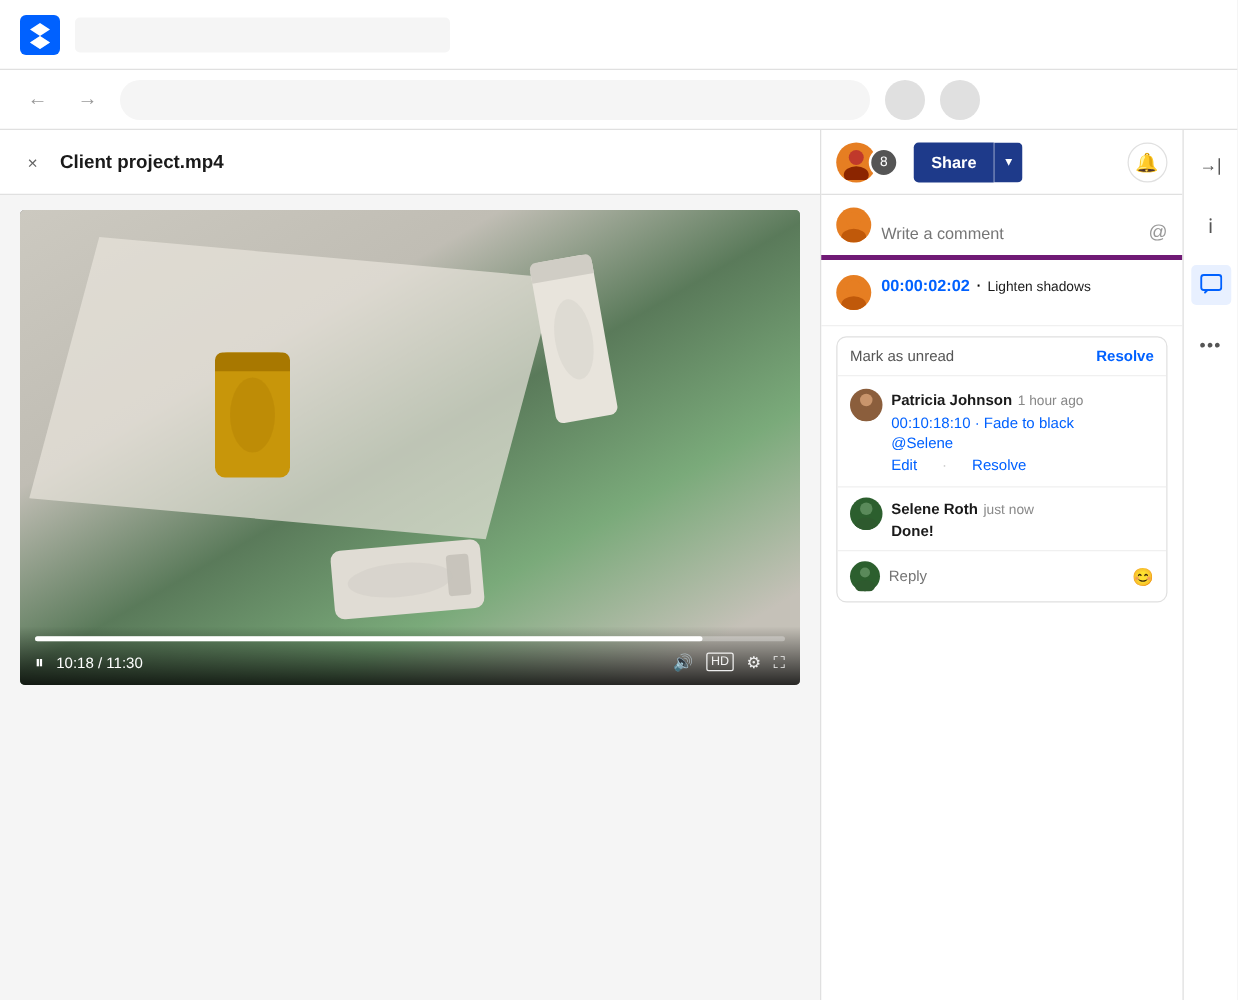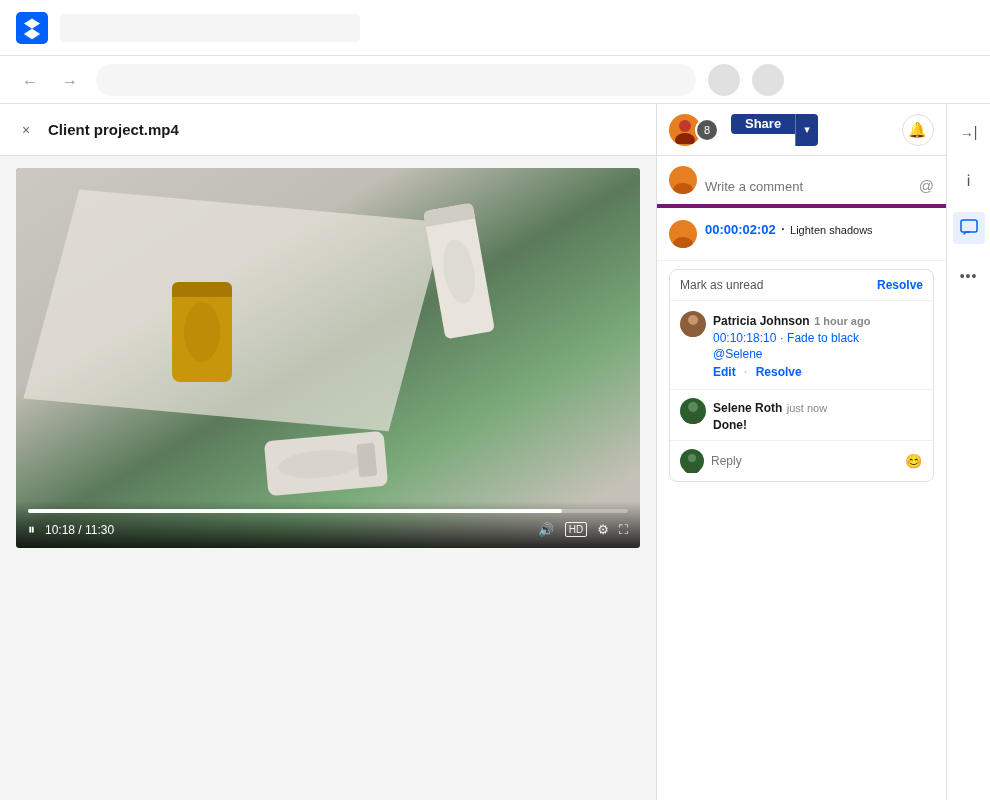--- a/index.html
+++ b/index.html
@@ -245,21 +245,21 @@
       border: 2px solid #fff;
     }
     .share-btn-group {
       display: flex;
       margin-left: 4px;
     }
     .share-btn {
       background: #1e3a8a;
       color: #fff;
       border: none;
-      height: 20px;
+      height: 32px;
       padding: 0 14px;
       font-size: 13px;
       font-weight: 600;
       border-radius: 4px 0 0 4px;
       cursor: pointer;
     }
     .share-dropdown-btn {
       background: #1e3a8a;
       color: #fff;
       border: none;
@@ -381,39 +381,38 @@
       overflow: hidden;
     }
     .tc-name {
       font-size: 12px;
       font-weight: 700;
       color: #1a1a1a;
     }
     .tc-time {
       font-size: 11px;
       color: #888;
-      font-weight: 700;
+      font-weight: 400;
     }
     .tc-time-link {
       color: #0061ff;
       font-size: 12px;
       display: block;
       margin-top: 2px;
     }
     .tc-mention {
       color: #0061ff;
       font-size: 12px;
       display: block;
       margin-top: 2px;
     }
     .tc-actions {
       display: flex;
-      gap: 8px;
+      gap: 20px;
       margin-top: 4px;
-      font-weight: bold;
     }
     .tc-action-link {
       color: #0061ff;
       font-size: 12px;
       cursor: pointer;
     }
     .tc-action-sep {
       color: #ccc;
       font-size: 12px;
     }

